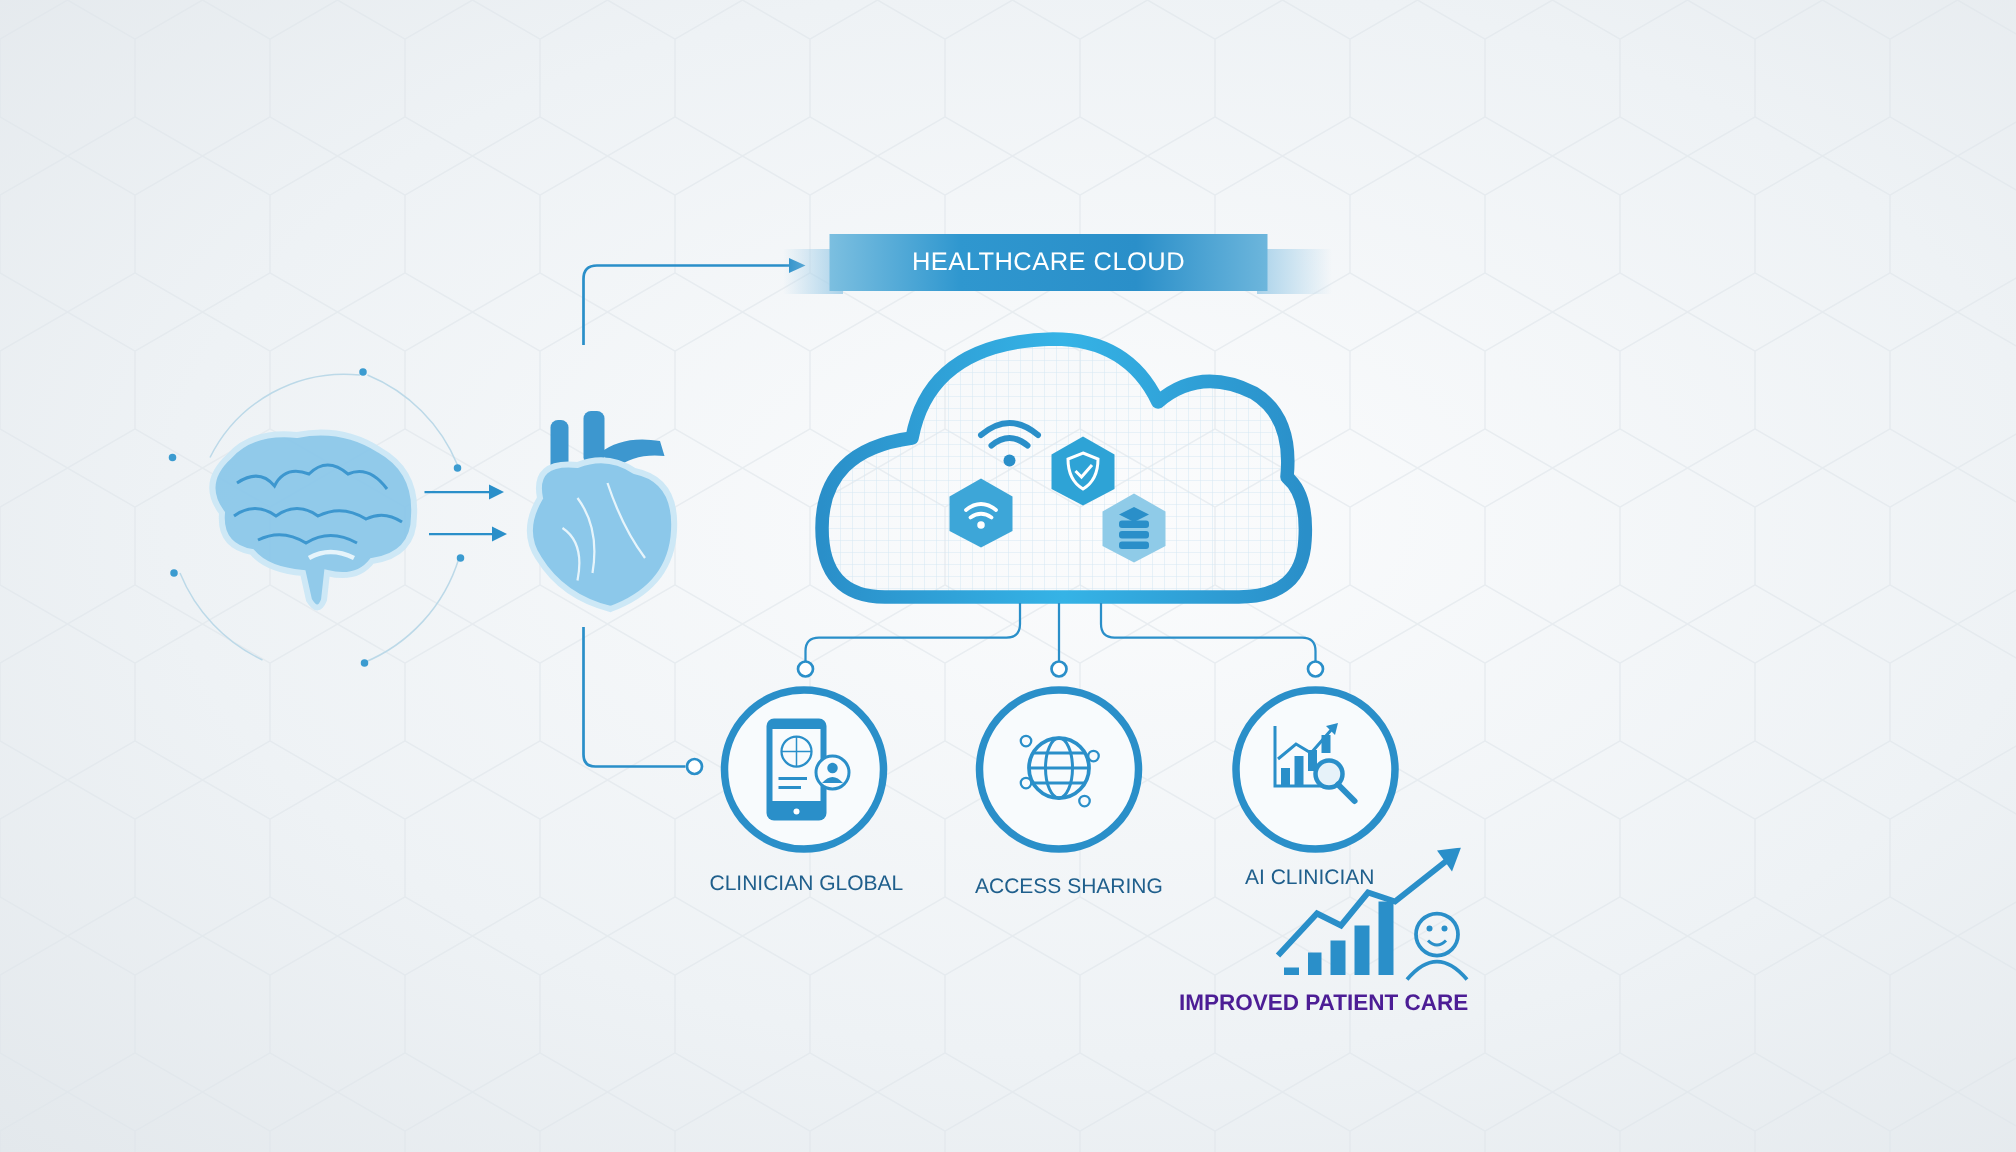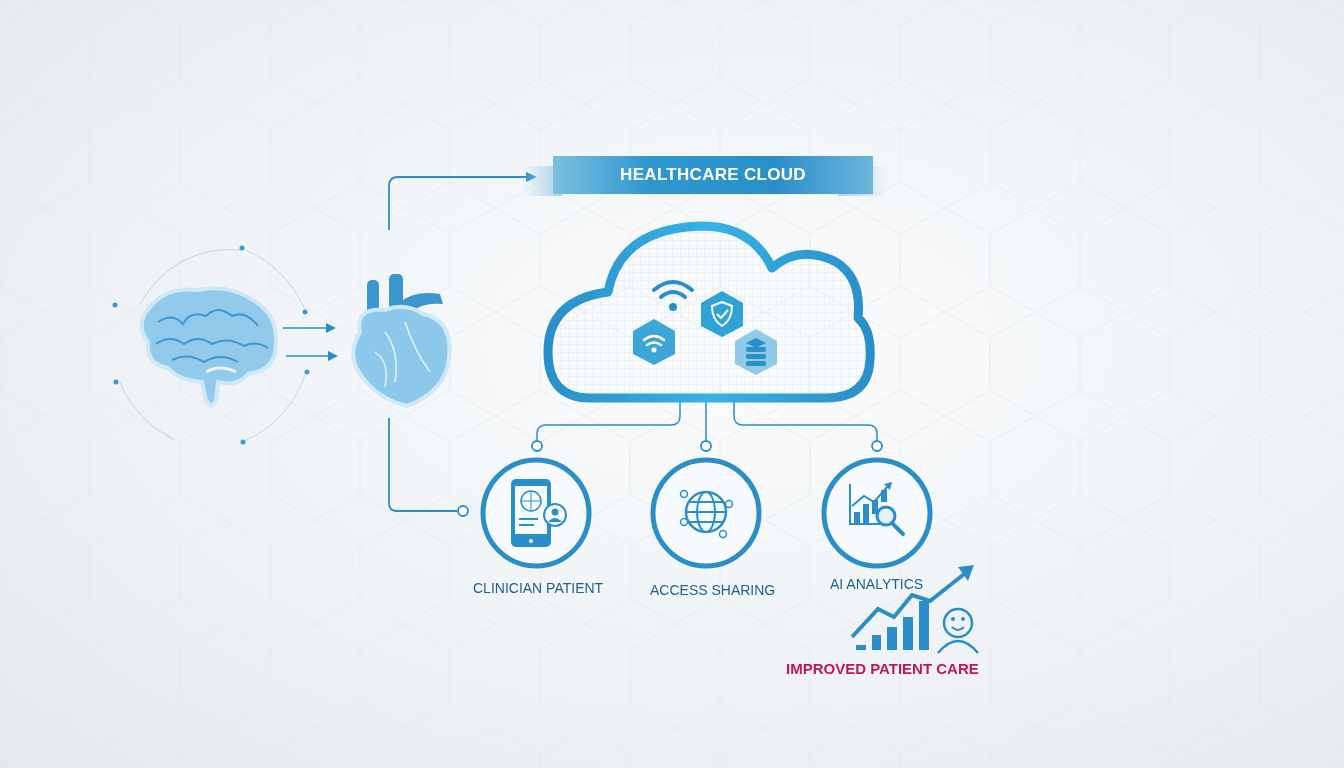--- a/index.html
+++ b/index.html
@@ -1,30 +1,30 @@
 <!DOCTYPE html>
 <html><head>
 <meta charset="utf-8">
 <style>
   html,body{margin:0;padding:0;}
   body{width:1344px;height:768px;overflow:hidden;position:relative;
     background:radial-gradient(ellipse at 55% 45%, #fbfcfd 0%, #eef2f5 60%, #e3e8ec 100%);
     font-family:"Liberation Sans","DejaVu Sans",sans-serif;}
   .abs{position:absolute;}
   svg.layer{position:absolute;left:0;top:0;}
-  .banner{position:absolute;left:553px;top:156px;width:320px;height:38px;
+  .banner{position:absolute;left:553px;top:156px;width:292px;height:38px;
     background:linear-gradient(90deg,#7cbfe0 0%,#2f97cf 30%,#2a8fc9 70%,#6db6dc 100%);
     display:flex;align-items:center;justify-content:center;color:#fff;
-    font-weight:bold;font-size:17px;letter-spacing:0.3px;}
+    font-weight:normal;font-size:17px;letter-spacing:0.3px;}
   .banner-tail-l{position:absolute;left:522px;top:166px;width:40px;height:30px;
     background:linear-gradient(90deg,rgba(200,225,240,0),#a9d2ea);}
   .banner-tail-r{position:absolute;left:838px;top:166px;width:50px;height:30px;
     background:linear-gradient(90deg,#a9d2ea,rgba(200,225,240,0));}
   .label{position:absolute;color:#1f5f8c;font-size:14px;font-weight:normal;white-space:nowrap;}
-  .label.bold{font-weight:bold;color:#be185d;font-size:15px;}
+  .label.bold{font-weight:bold;color:#4c1d95;font-size:15px;}
 </style>
 </head>
 <body>
 
 <svg class="layer" width="1344" height="768">
   <defs>
     <pattern id="hex" width="90" height="104" patternUnits="userSpaceOnUse">
       <path d="M45 0 L90 26 L90 78 L45 104 L0 78 L0 26 Z" fill="none" stroke="#dfe5ea" stroke-width="1"></path>
     </pattern>
     <pattern id="grid" width="8" height="8" patternUnits="userSpaceOnUse">
@@ -158,16 +158,16 @@
   <rect x="37" y="62" width="10" height="23" fill="#2a8fc9"></rect>
   <rect x="53" y="52" width="10" height="33" fill="#2a8fc9"></rect>
   <rect x="69" y="36" width="10" height="49" fill="#2a8fc9"></rect>
   <circle cx="108" cy="58" r="14" fill="none" stroke="#2a8fc9" stroke-width="2.5"></circle>
   <circle cx="103" cy="54" r="2" fill="#2a8fc9"></circle>
   <circle cx="113" cy="54" r="2" fill="#2a8fc9"></circle>
   <path d="M102 62 Q108 68 114 62" fill="none" stroke="#2a8fc9" stroke-width="2"></path>
   <path d="M88 88 Q108 64 128 88" fill="none" stroke="#2a8fc9" stroke-width="2.5"></path>
 </svg>
 
-<div class="label" style="left:473px;top:580px">CLINICIAN PATIENT</div>
+<div class="label" style="left:473px;top:580px">CLINICIAN GLOBAL</div>
 <div class="label" style="left:650px;top:582px">ACCESS SHARING</div>
-<div class="label" style="left:830px;top:576px">AI ANALYTICS</div>
+<div class="label" style="left:830px;top:576px">AI CLINICIAN</div>
 <div class="label bold" style="left:786px;top:660px">IMPROVED PATIENT CARE</div>
 
 </body></html>

